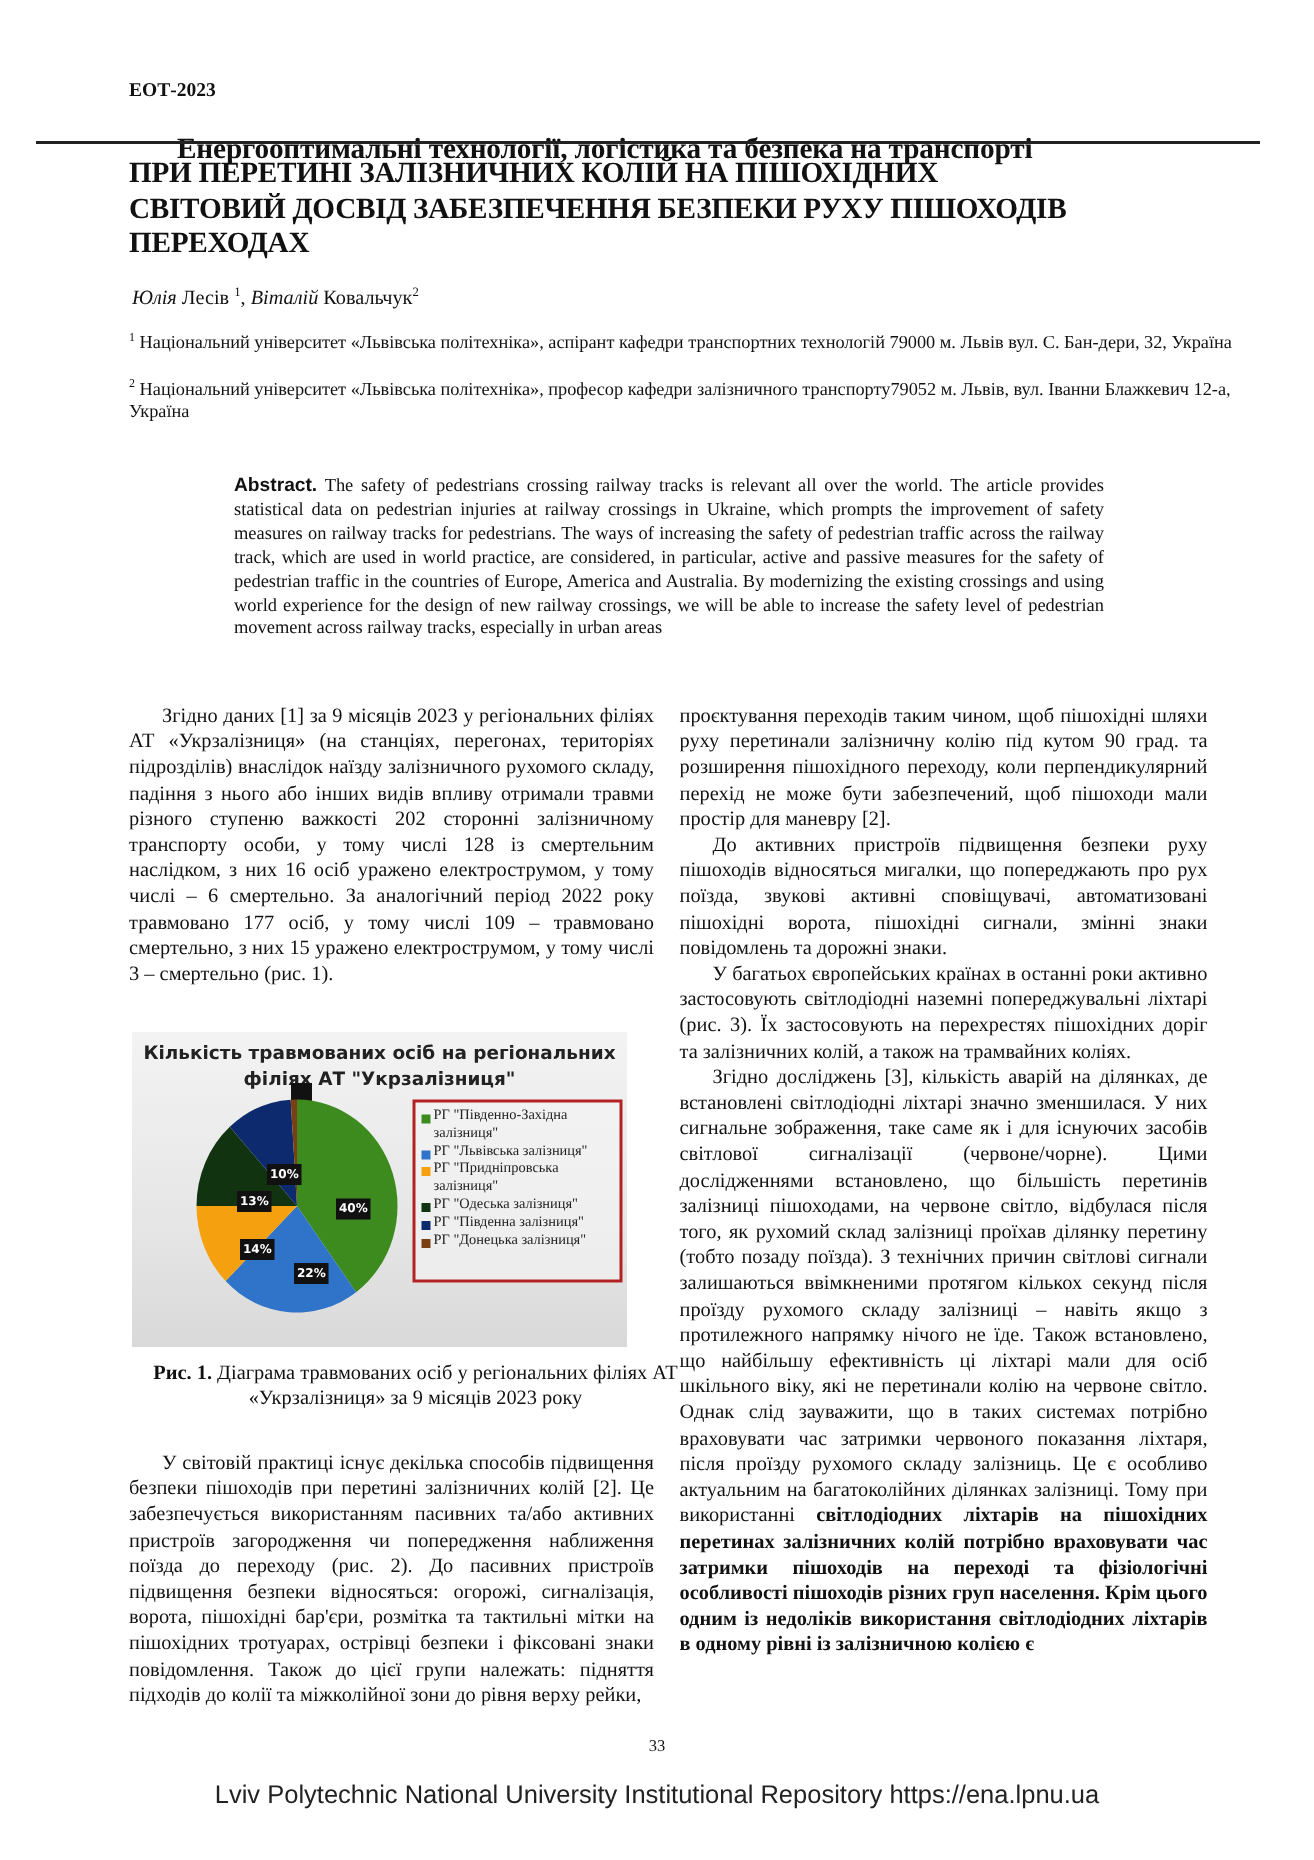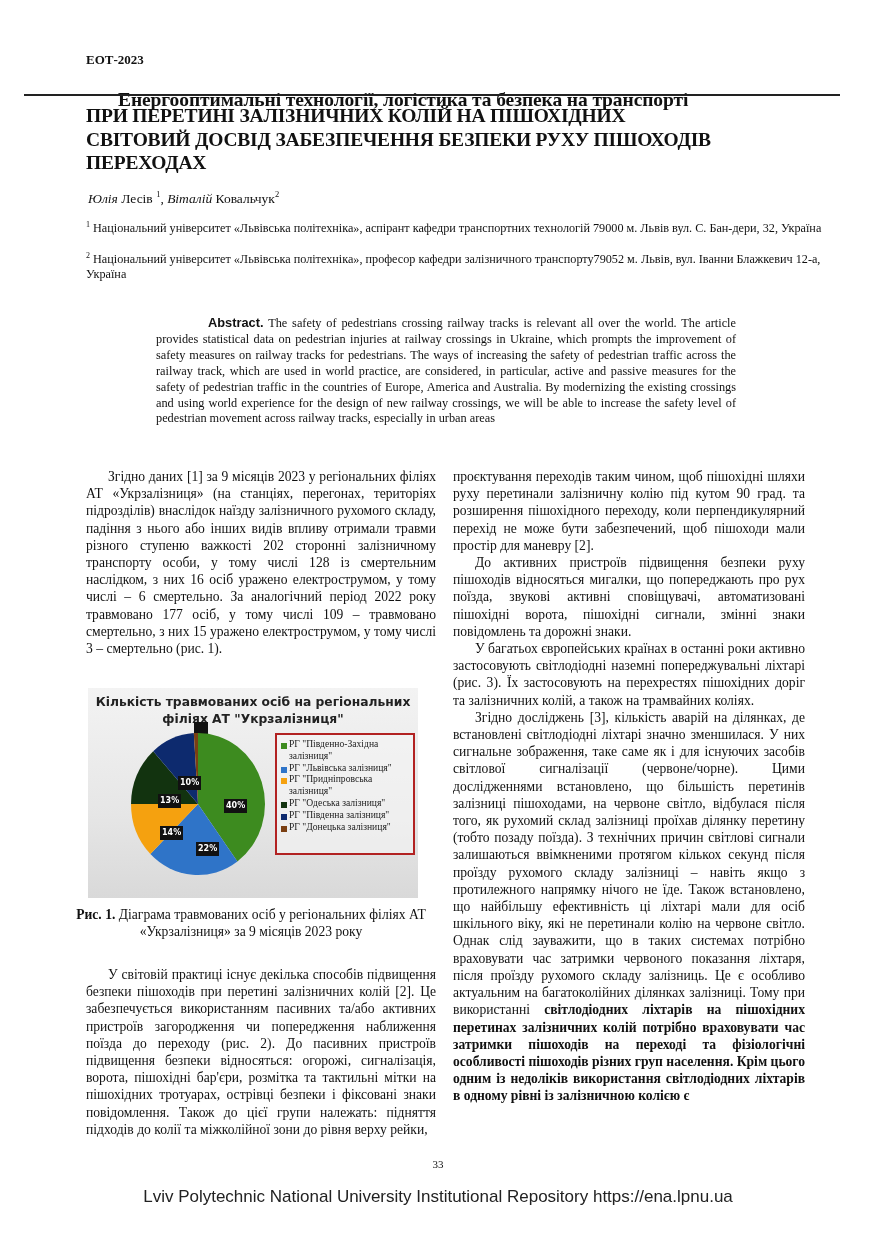--- a/index.html
+++ b/index.html
@@ -15,39 +15,39 @@
   .authors { position: absolute; left: 88px; top: 189px; font-size: 13.5px; }
   .authors i { font-style: italic; }
   .authors sup { font-size: 8.5px; }
 
   .affil { position: absolute; left: 86px; width: 740px; font-size: 12.2px; line-height: 15px; }
   .affil sup { font-size: 8px; }
   .affil-1 { top: 217px; }
   .affil-2 { top: 248px; }
 
   .abstract { position: absolute; left: 156px; top: 315px; width: 580px; font-size: 12.3px; line-height: 15.9px; text-align: justify; }
-  .abstract-label { font-family: "Liberation Sans", "DejaVu Sans", sans-serif; font-weight: bold; font-size: 12.8px; margin-left: 52px; }
+  .abstract-label { font-family: "Liberation Sans", "DejaVu Sans", sans-serif; font-weight: bold; font-size: 12.8px; }
 
   .col { position: absolute; font-size: 13.6px; line-height: 17.2px; text-align: justify; }
   .col-left { left: 86px; width: 350px; }
   .col-right { left: 453px; width: 352px; }
   .para { text-indent: 22px; }
   .para.noindent { text-indent: 0; }
   .bold { font-weight: bold; }
 
   .figure { position: absolute; left: 88px; top: 688px; width: 330px; height: 210px; background: linear-gradient(180deg, #f3f3f3 0%, #e6e6e6 60%, #d9d9d9 100%); }
   .fig-title { position: absolute; left: 0; top: 6px; width: 100%; text-align: center; font-family: "DejaVu Sans", "Liberation Sans", sans-serif; font-weight: bold; font-size: 12.3px; line-height: 17px; color: #222; }
   .pie-wrap { position: absolute; left: 42px; top: 44px; }
   .black-square { position: absolute; left: 106px; top: 34px; width: 14px; height: 14px; background: #111; }
   .legend { position: absolute; left: 187px; top: 45px; width: 140px; height: 122px; border: 2px solid #b22222; background: rgba(245,245,245,0.6); padding: 3px 2px 0 4px; }
   .legend-item { display: flex; align-items: flex-start; font-size: 9.6px; line-height: 11.8px; color: #222; }
   .legend-swatch { width: 6px; height: 6px; margin-top: 5px; margin-right: 2px; flex: 0 0 6px; }
   .pie-label { position: absolute; background: #111; color: #fff; font-family: "DejaVu Sans", sans-serif; font-size: 8px; font-weight: bold; padding: 2px 2px; line-height: 10px; }
 
-  .caption { position: absolute; left: 76px; top: 906px; width: 350px; text-align: center; font-size: 13.6px; line-height: 17px; }
+  .caption { position: absolute; left: 102px; top: 906px; width: 350px; text-align: center; font-size: 13.6px; line-height: 17px; }
 
   .page-num { position: absolute; left: 0; top: 1158px; width: 876px; text-align: center; font-size: 11px; }
   .repo-footer { position: absolute; left: 0; top: 1187px; width: 876px; text-align: center; font-family: "Liberation Sans", "DejaVu Sans", sans-serif; font-size: 17px; color: #222; }
 </style>
 </head>
 <body>
 
 <div class="conf-tag">ЕОТ-2023</div>
 <div class="journal-title">Енергооптимальні технології, логістика та безпека на транспорті</div>
 <div class="header-rule"></div>

